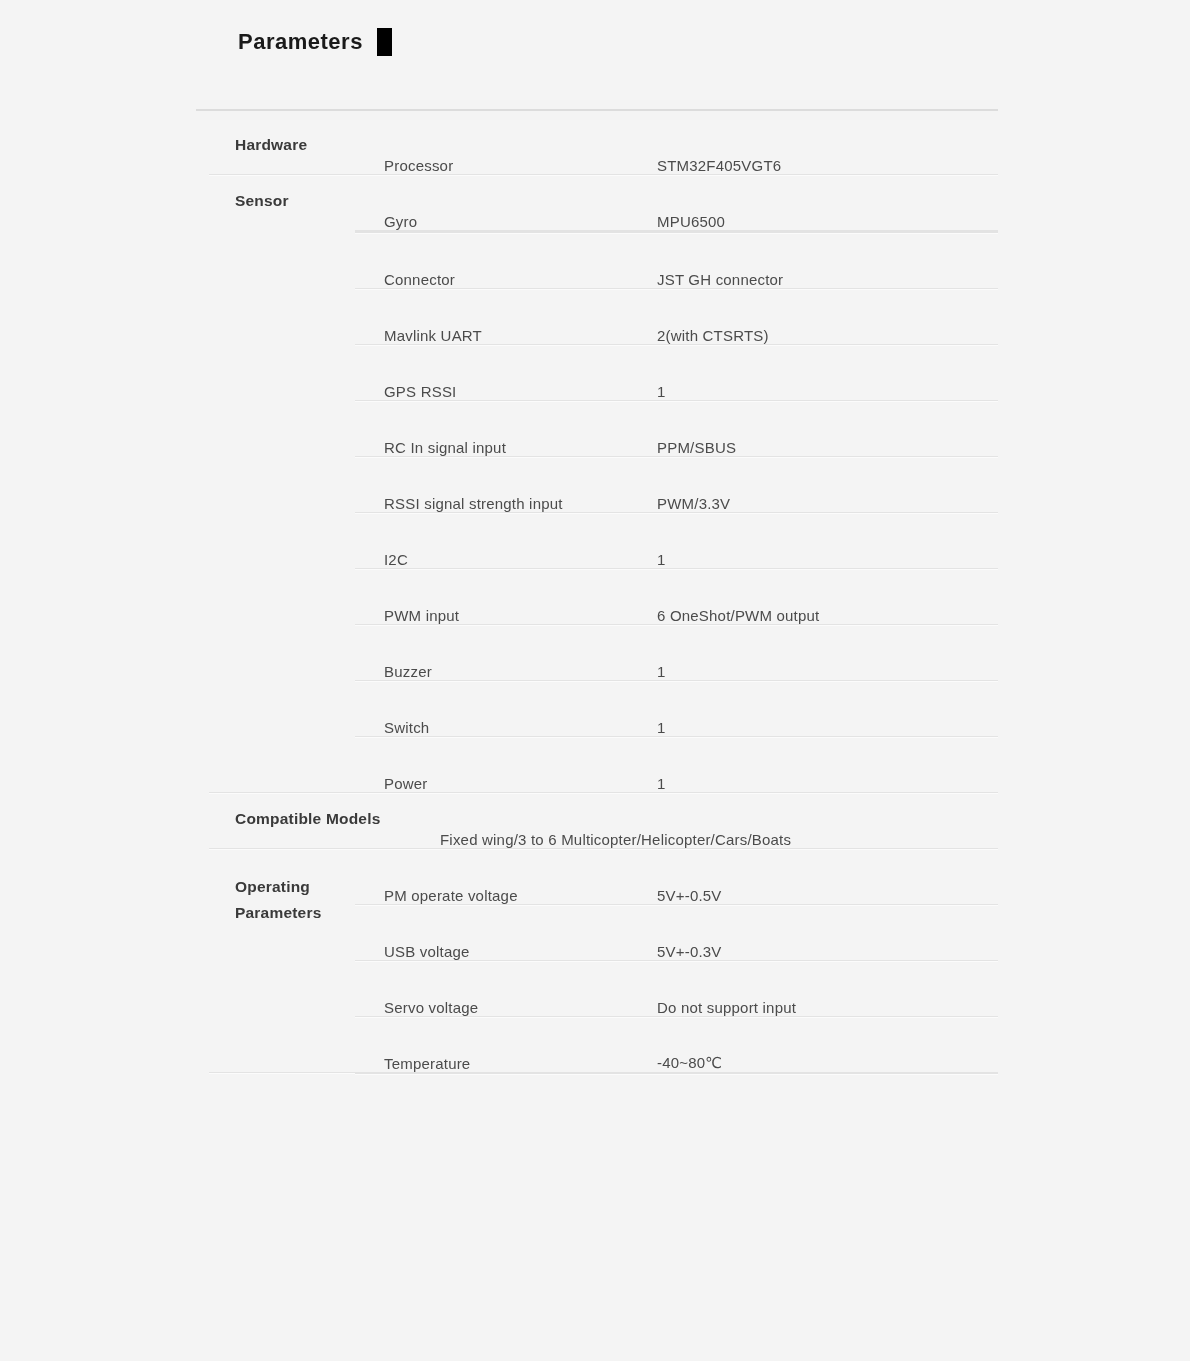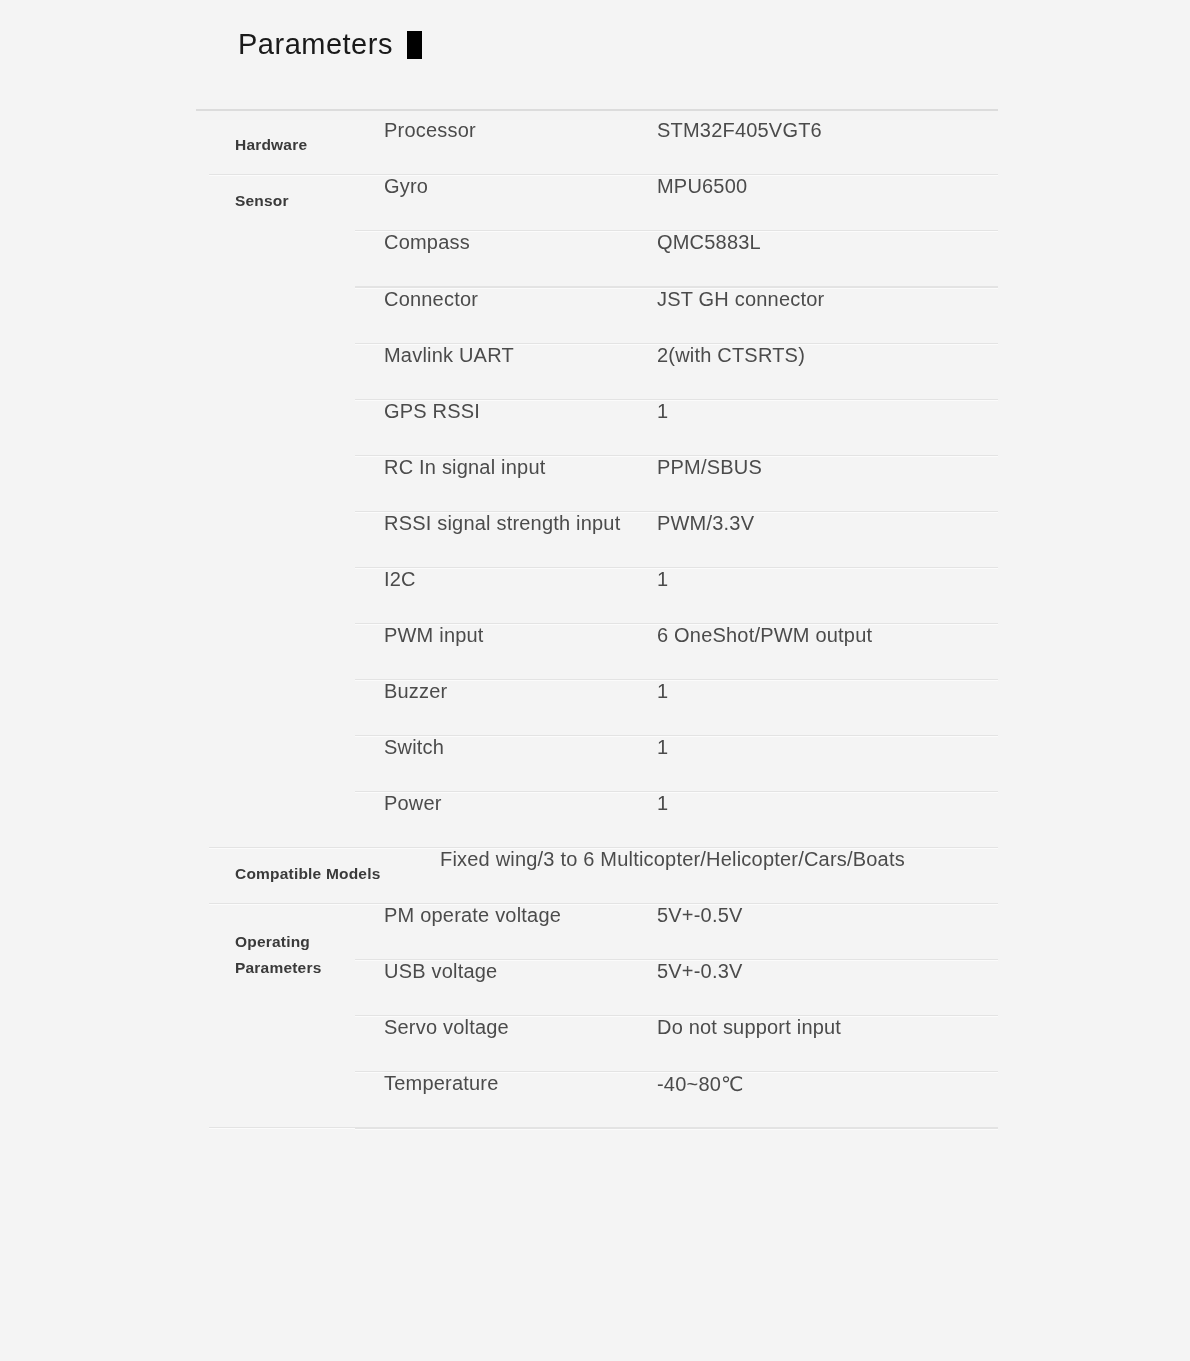--- a/index.html
+++ b/index.html
@@ -18,22 +18,22 @@
     font-family: "Liberation Sans", "DejaVu Sans", sans-serif;
     overflow: hidden;
     position: relative;
   }
   .page-title {
     position: absolute;
     left: 238px; top: 28px;
     display: flex;
     align-items: center;
     color: var(--title-text);
-    font-size: 29px;
-    font-weight: 400;
+    font-size: 22px;
+    font-weight: 700;
     letter-spacing: 0.5px;
   }
   .title-block {
     display: inline-block;
     width: 15px; height: 28px;
     background: var(--accent-block);
     margin-left: 14px;
   }
   .spec-table {
     position: absolute;
@@ -59,22 +59,22 @@
     white-space: normal;
     width: 159px;
     padding-right: 14px;
     padding-top: 25px;
     line-height: 26px;
   }
   .rows { flex: 1 1 auto; min-width: 0; display: flex; flex-direction: column; }
   .row {
     height: 55px;
     display: flex;
-    align-items: flex-start;
-    font-size: 20px;
+    align-items: flex-end;
+    font-size: 15px;
     color: var(--row-text);
     letter-spacing: 0.2px;
   }
   .row-label {
     flex: 0 0 302px;
     width: 302px;
     padding-left: 29px;
   }
   .row-value { flex: 1 1 auto; }
   .row-value.wide { padding-left: 85px; }
@@ -110,24 +110,20 @@
     </div>
     <div class="divider-full"></div>
     <div class="section">
       <div class="category">Sensor</div>
       <div class="rows">
         <div class="row">
           <div class="row-label">Gyro</div>
           <div class="row-value">MPU6500</div>
         </div>
         <div class="divider-indent"></div>
-        <div class="row">
-          <div class="row-label">Compass</div>
-          <div class="row-value">QMC5883L</div>
-        </div>
         <div class="divider-indent"></div>
         <div class="divider-indent"></div>
         <div class="row">
           <div class="row-label">Connector</div>
           <div class="row-value">JST GH connector</div>
         </div>
         <div class="divider-indent"></div>
         <div class="row">
           <div class="row-label">Mavlink UART</div>
           <div class="row-value">2(with CTSRTS)</div>

